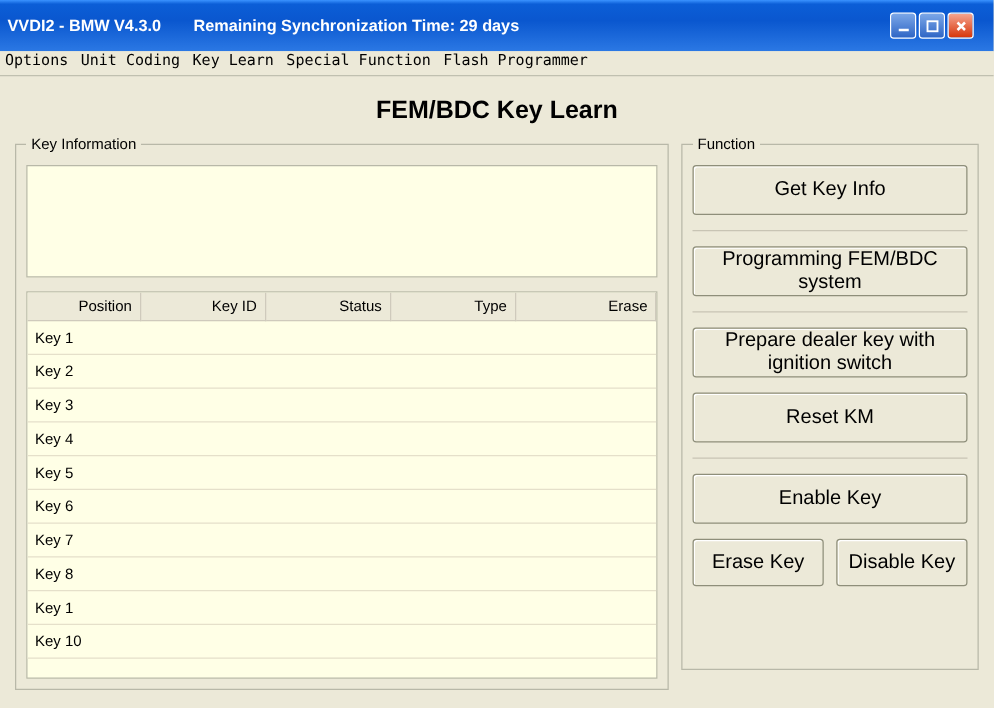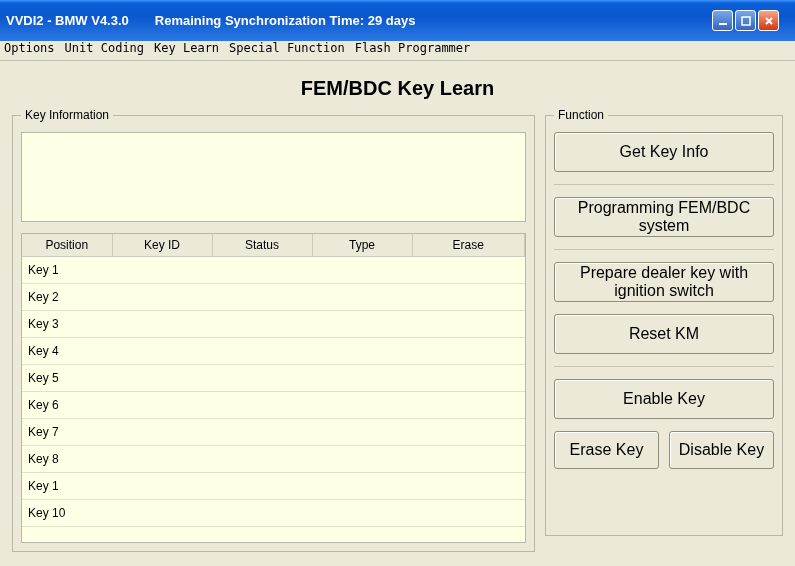--- a/index.html
+++ b/index.html
@@ -90,21 +90,21 @@
   background: #ffffe6;
   border: 1px solid #b8b8a8;
   overflow: hidden;
 }
 .key-table table {
   width: 100%;
   border-collapse: collapse;
   font-size: 12px;
 }
 .key-table th {
-  text-align: center;
+  text-align: right;
   font-weight: normal;
   background: #ece9d8;
   border-right: 1px solid #cfcabc;
   border-bottom: 1px solid #cfcabc;
   padding: 4px 6px;
   height: 22px;
 }
 .key-table td {
   padding: 6px 6px;
   border-bottom: 1px solid #e5e0ca;

